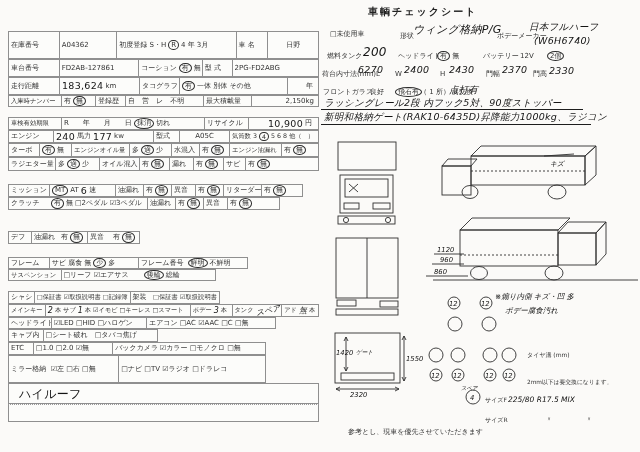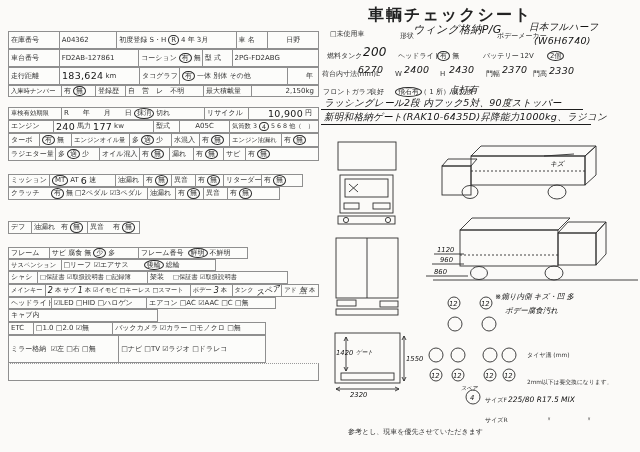--- a/index.html
+++ b/index.html
@@ -8,37 +8,37 @@
   .row{border:1px solid #8f8f8f;display:flex;align-items:stretch;box-sizing:border-box;font-size:7px;line-height:1;color:#333;background:rgba(255,255,255,.35)}
   .cl{display:flex;align-items:center;padding:0 2px;gap:2px;box-sizing:border-box;white-space:nowrap;overflow:hidden}
   .bl{border-left:1px solid #8f8f8f}
   .rt{justify-content:flex-end}
   .hw{color:#141414;font-size:9.5px;white-space:nowrap;letter-spacing:.3px}
   .hws{font-style:italic;color:#141414;font-size:8px;white-space:nowrap}
   .circ{border:1px solid #2b2b2b;border-radius:50%;padding:0 2px;display:inline-block;line-height:1.2;text-align:center}
   .pr{position:absolute;font-size:7px;color:#333;white-space:nowrap;line-height:1}
   .hwa{position:absolute;font-style:italic;color:#141414;white-space:nowrap;line-height:1;font-size:9.5px;letter-spacing:.3px}
   .uline{position:absolute;border-top:1px solid #1d1d1d;height:0}
-  .title{font-size:16px;font-weight:bold;letter-spacing:2px;color:#222}
+  .title{font-size:10px;font-weight:bold;letter-spacing:2px;color:#222}
   .dotT{border-top:1px dotted #9a9a9a}
   svg{font-family:inherit}
   .sline{stroke:#2e2e2e;stroke-width:.9;fill:none}
   .st{font-size:6px;fill:#333}
   .sw{font-size:5.8px;fill:#333}
   .sh{font-size:7.5px;font-style:italic;fill:#101010}
   .sh2{font-size:6.8px;font-style:italic;fill:#101010}
 </style>
 </head>
 <body>
 
 <div class="pr title" style="left:368px;top:7px">車輌チェックシート</div>
 
 <div class="abs" style="left:8px;top:31px;width:311px">
 
-  <div class="row" style="height:18px">
+  <div class="row" style="height:28px">
     <span class="cl" style="width:50px">在庫番号</span>
     <span class="cl bl" style="width:58px">A04362</span>
     <span class="cl bl" style="width:120px">
       <span>初度登録 S・H</span>
       <span class="circ">R</span>
       <span>4 年</span>
       <span>3月</span>
     </span>
     <span class="cl bl" style="width:32px">車 名</span>
     <span class="cl bl" style="width:51px;justify-content:center">日野</span>
@@ -237,21 +237,21 @@
 
   <div class="row" style="height:12px;width:208px">
     <span class="cl" style="width:52px;font-size:6.3px">サスペンション</span>
     <span class="cl bl" style="width:82px">□リーフ ☑エアサス</span>
     <span class="cl" style="width:74px">
       <span class="circ">後輪</span>
       <span>総輪</span>
     </span>
   </div>
 
-  <div class="row" style="height:13px;width:280px">
+  <div class="row" style="height:13px;margin-top:10px;width:212px">
     <span class="cl" style="width:28px">シャシ</span>
     <span class="cl bl" style="width:110px;font-size:6.3px">□保証書 ☑取扱説明書 □記録簿</span>
     <span class="cl bl" style="width:24px">架装</span>
     <span class="cl" style="width:78px;font-size:6.3px">□保証書 ☑取扱説明書</span>
   </div>
 
   <div class="row" style="height:13px;font-size:6.2px">
     <span class="cl" style="width:36px">メインキー</span>
     <span class="cl bl" style="width:146px">
       <span class="hws">2</span>
@@ -280,37 +280,43 @@
 
   <div class="row" style="height:12px;width:268px">
     <span class="cl" style="width:42px">ヘッドライト</span>
     <span class="cl bl" style="width:96px">☑LED □HID □ハロゲン</span>
     <span class="cl bl" style="width:32px">エアコン</span>
     <span class="cl" style="width:98px">□AC ☑AAC □C □無</span>
   </div>
 
   <div class="row" style="height:13px;width:150px">
     <span class="cl" style="width:34px">キャブ内</span>
+    <span class="cl bl" style="width:116px">□シート破れ　□タバコ焦げ</span>
   </div>
 
   <div class="row" style="height:13px;width:258px">
     <span class="cl" style="width:24px">ETC</span>
     <span class="cl bl" style="width:80px">□1.0 □2.0 ☑無</span>
     <span class="cl bl" style="width:46px">バックカメラ</span>
     <span class="cl" style="width:108px">☑カラー □モノクロ □無</span>
   </div>
 
   <div class="row" style="height:28px;width:258px">
     <span class="cl" style="width:40px">ミラー格納</span>
     <span class="cl" style="width:70px">☑左 □右 □無</span>
     <span class="cl bl" style="width:148px">□ナビ □TV ☑ラジオ □ドラレコ</span>
   </div>
 
 
 
+  <div class="row" style="height:21px">
+    <span class="cl" style="width:311px">
+      <span class="hw" style="font-size:12px;padding-left:8px">ハイルーフ</span>
+    </span>
+  </div>
 
   <div class="row dotT" style="height:18px;border-top-style:dotted">
     <span class="cl" style="width:311px"></span>
   </div>
 
 
 </div>
 
 <div class="pr" style="left:330px;top:31px">□未使用車</div>
 <div class="pr" style="left:400px;top:33px">形状</div>

